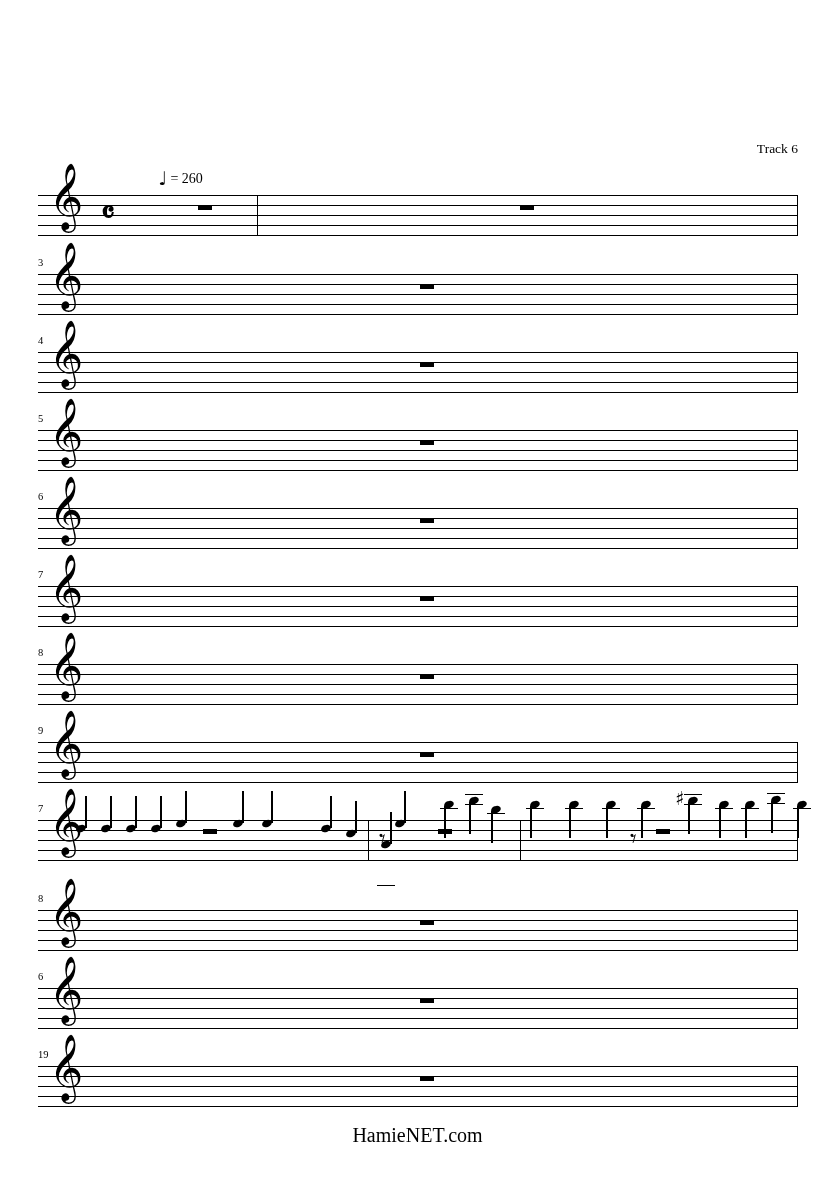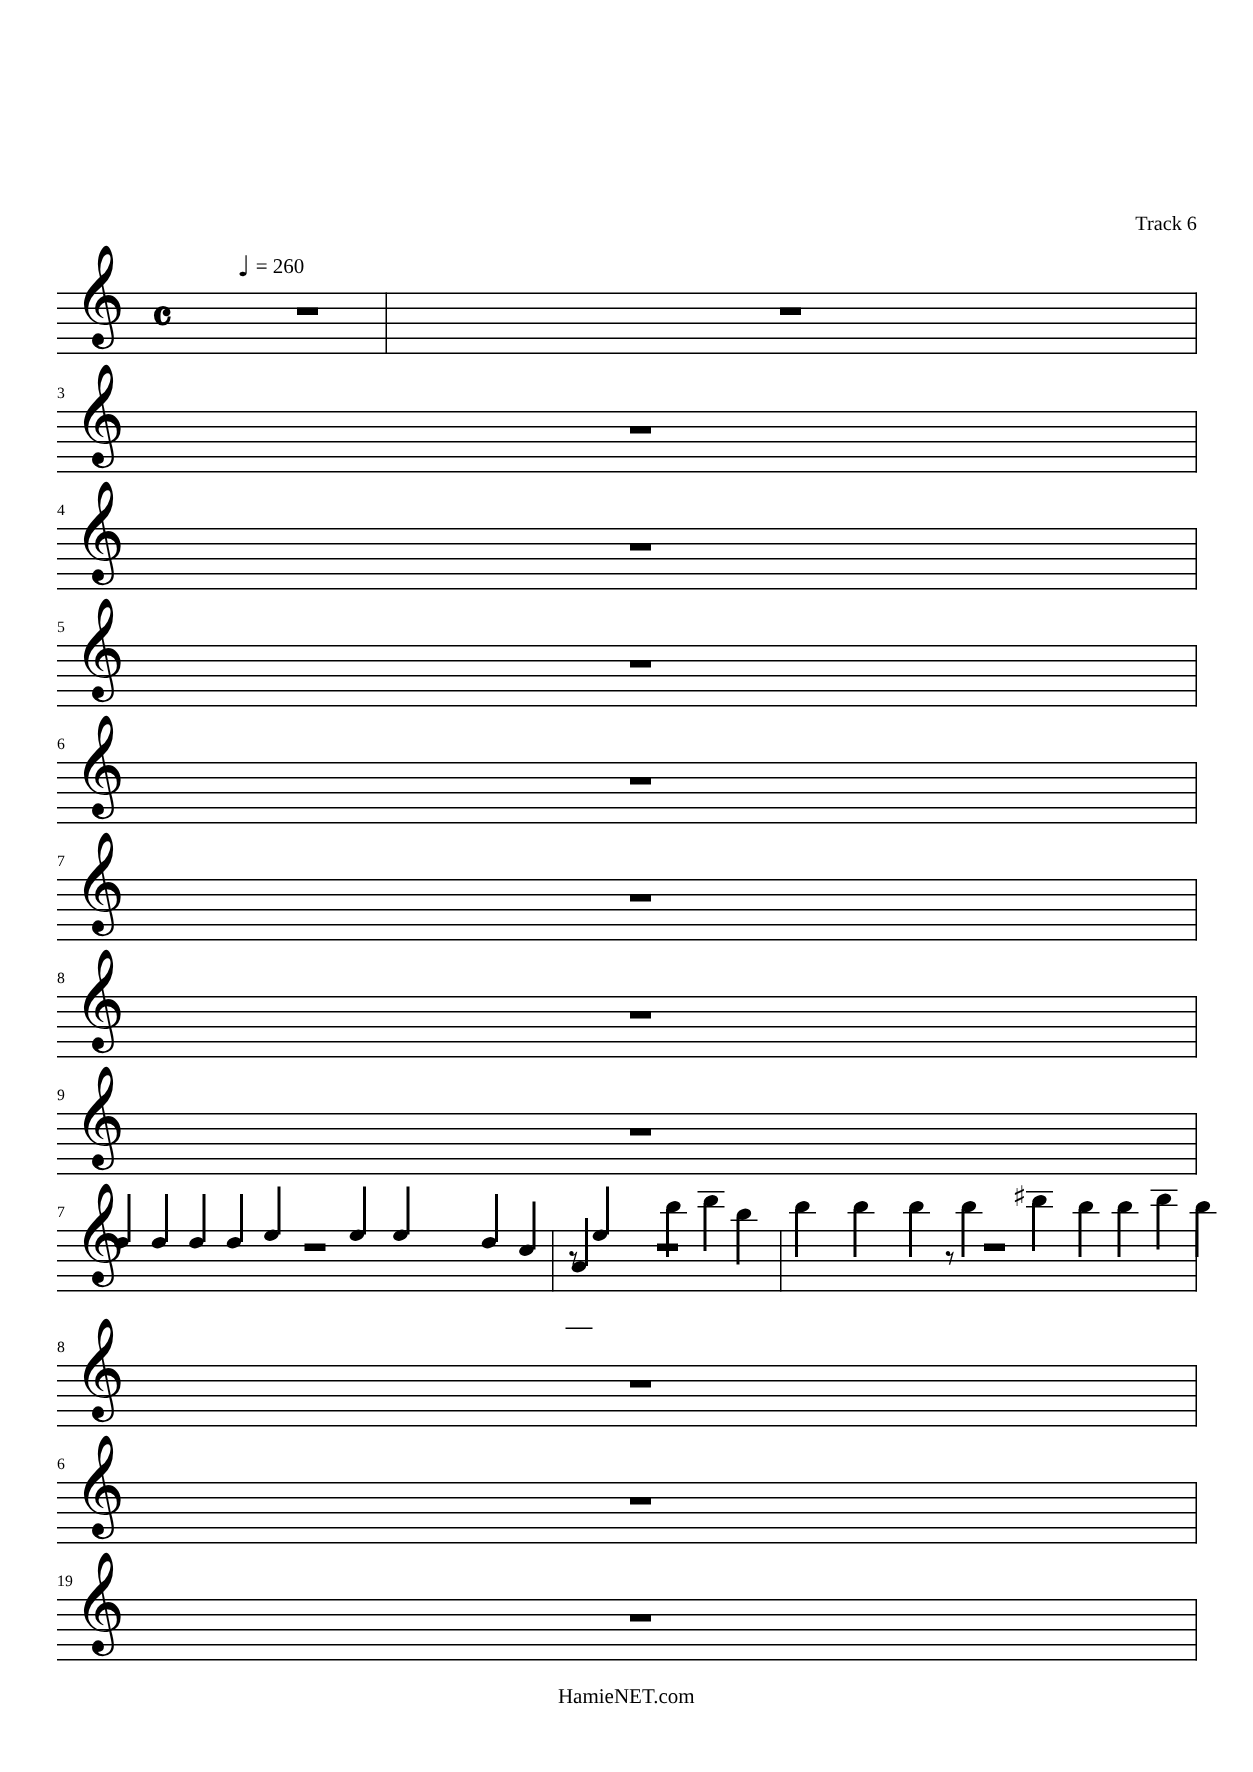--- a/index.html
+++ b/index.html
@@ -41,21 +41,21 @@
     right: 37px;
     font-size: 13.5px;
     font-family: "Liberation Serif", serif;
   }
   .footer {
     position: absolute;
     top: 1124px;
     left: 0;
     width: 835px;
     text-align: center;
-    font-size: 14px;
+    font-size: 20px;
     font-family: "Liberation Serif", serif;
   }
 
   
   .system {
     position: absolute;
     left: 38px;
     width: 760px;
     height: 70px;
   }

